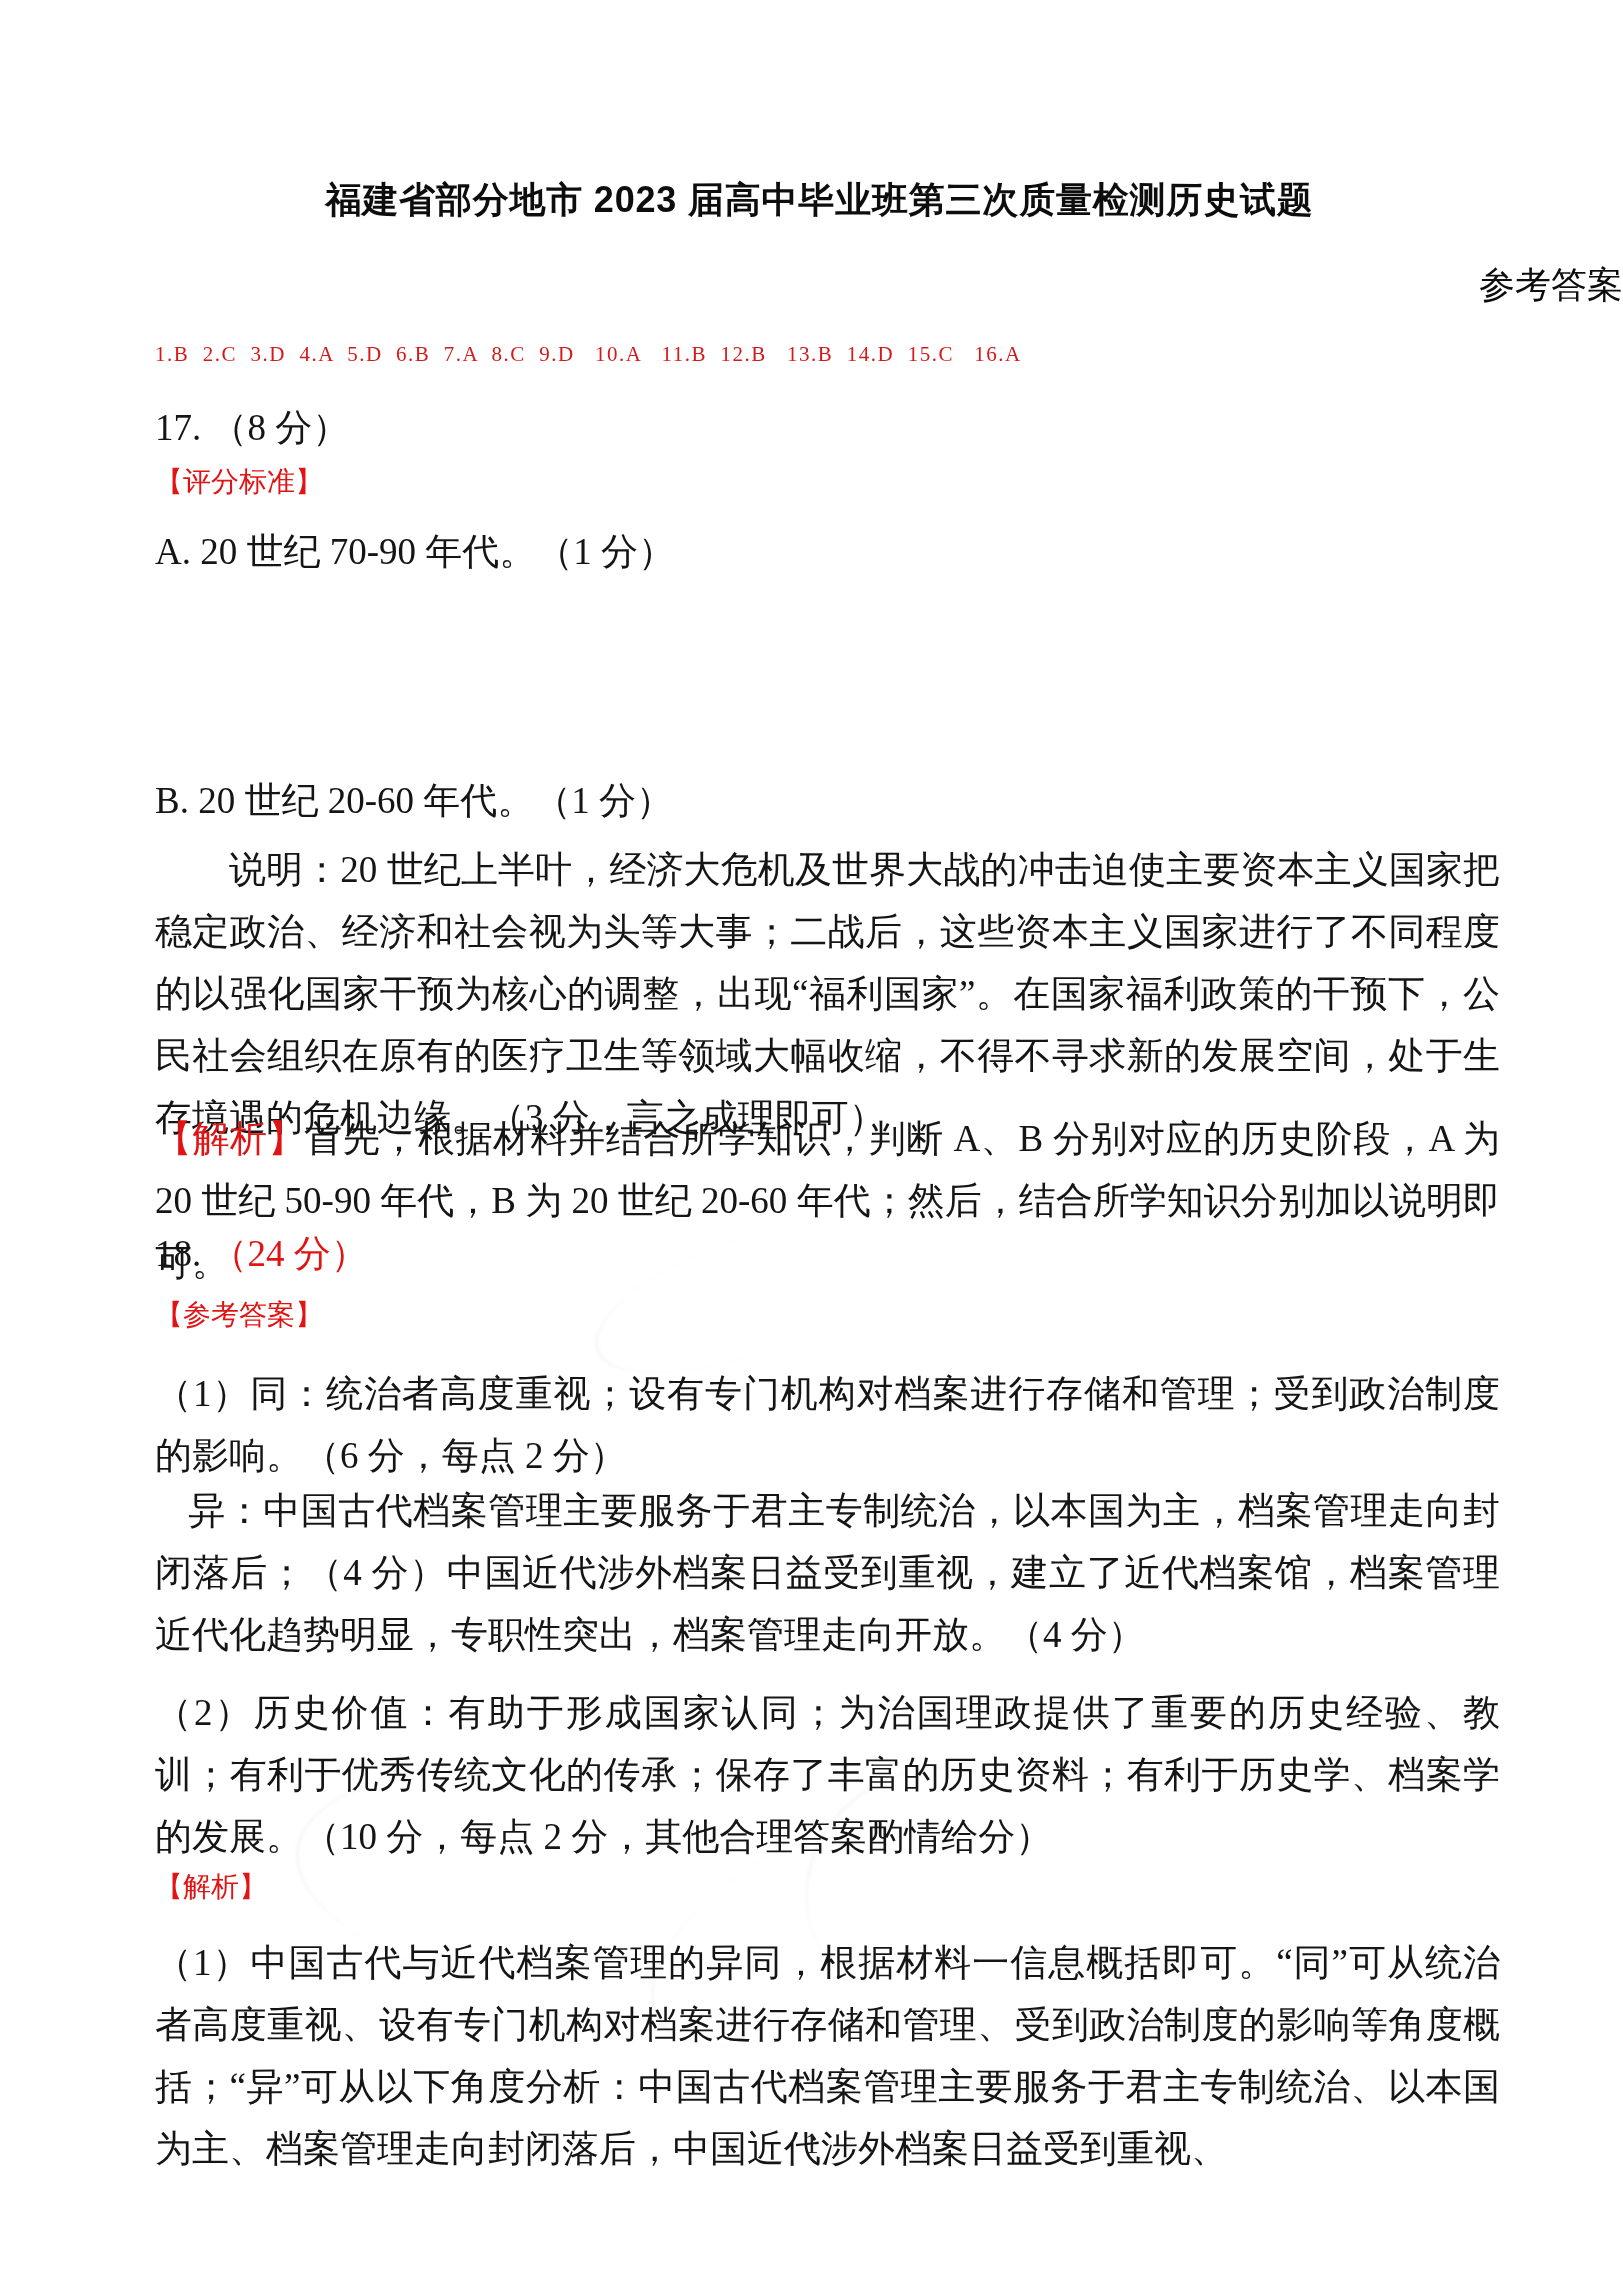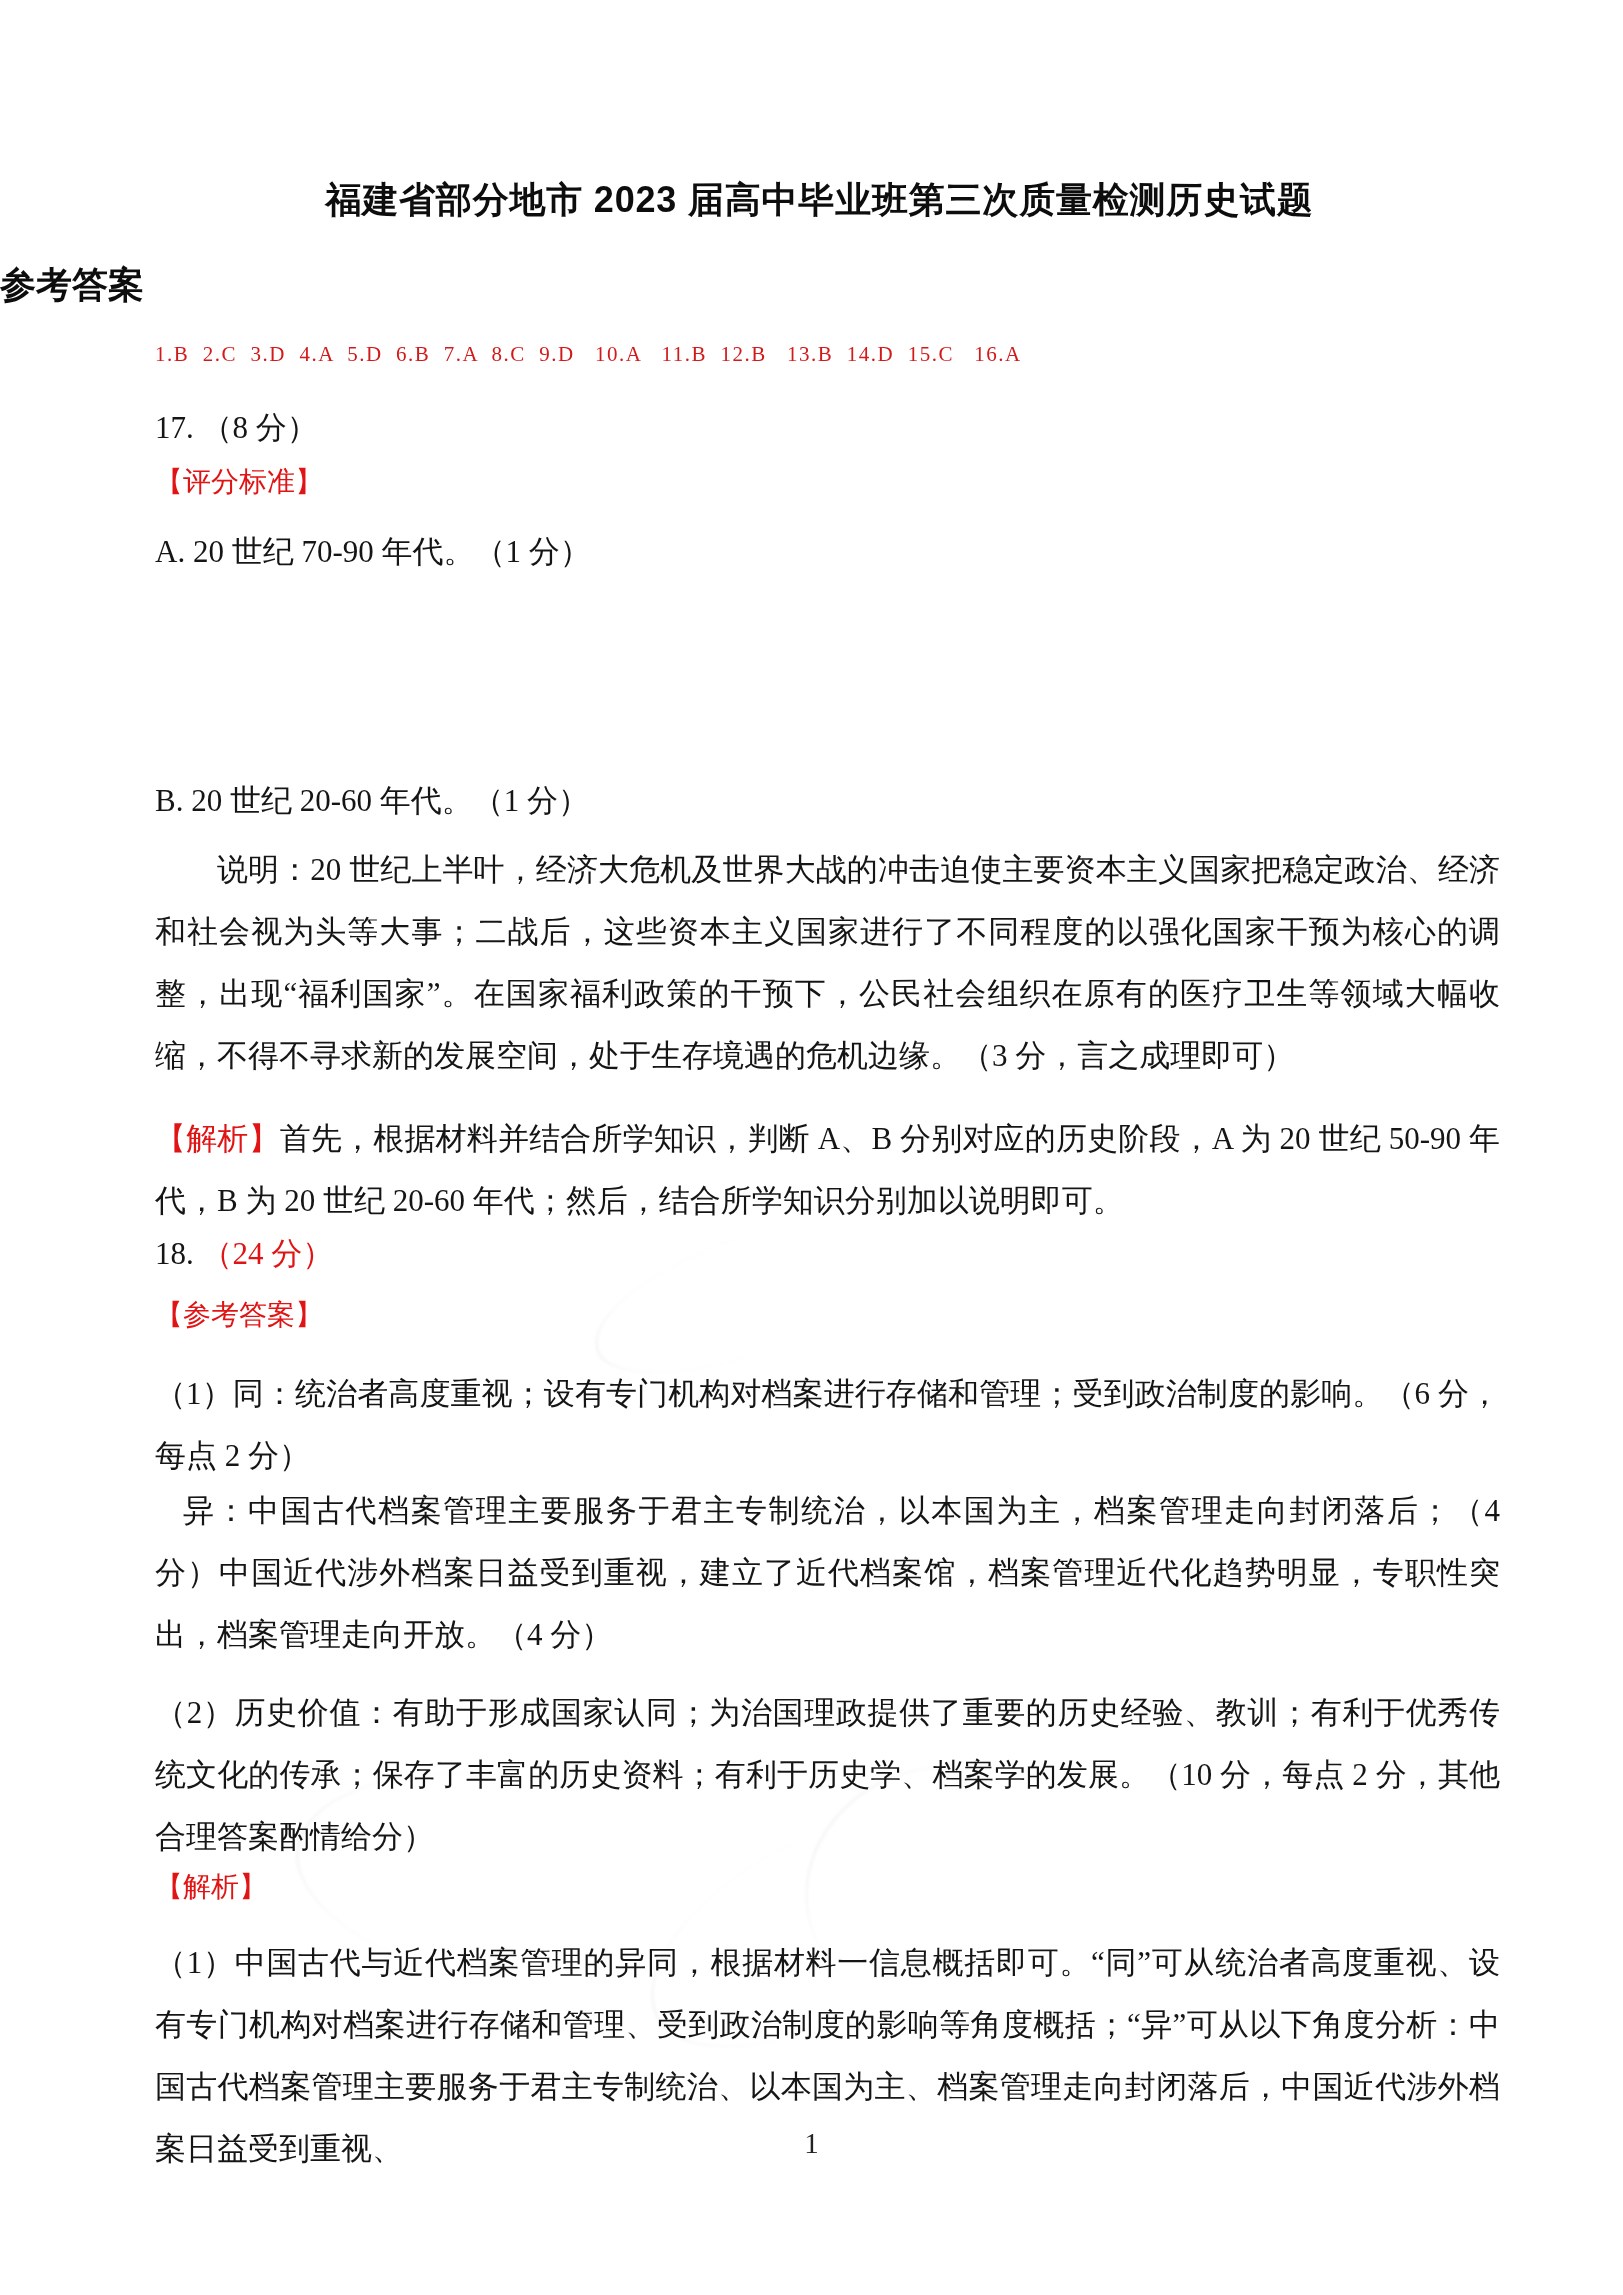--- a/index.html
+++ b/index.html
@@ -27,39 +27,39 @@
     font-weight: 700;
     font-size: 36px;
     letter-spacing: 0.8px;
     color: #0d0d0d;
     padding-left: 8px;
   }
   .doc-subtitle {
     top: 261px;
     left: 0;
     width: 1623px;
-    text-align: left;
+    text-align: right;
     font-family: "Liberation Sans", "DejaVu Sans", sans-serif;
-    font-weight: 700;
+    font-weight: 400;
     font-size: 36px;
     color: #0d0d0d;
   }
   .answers-line {
     top: 342px;
     left: 155px;
     width: 1360px;
     font-size: 21px;
     white-space: pre-wrap;
     color: #d31a1a;
     letter-spacing: 1.5px;
   }
   .body-text {
     left: 155px;
     width: 1345px;
-    font-size: 31px;
+    font-size: 37px;
     line-height: 62px;
     text-align: justify;
     color: #151515;
   }
   .single {
     line-height: 40px;
   }
   .red-label {
     color: #e01414;
     font-size: 28px;

